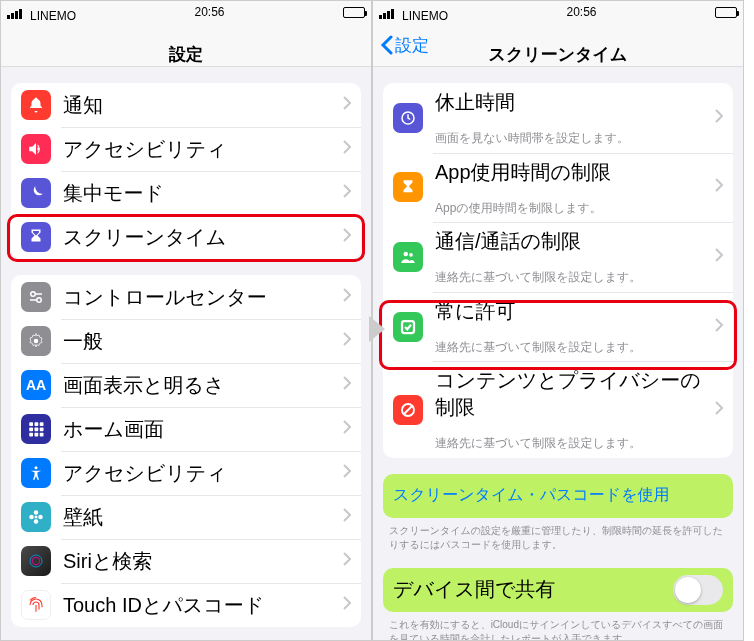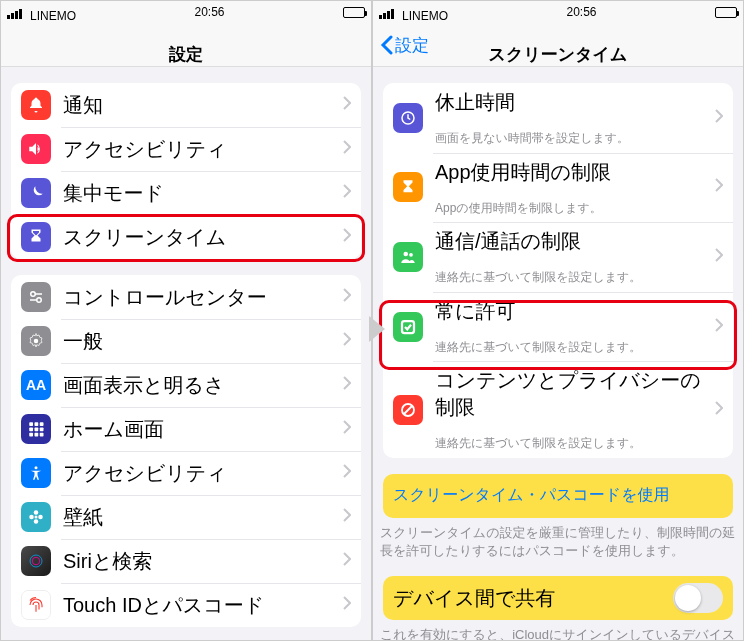--- a/index.html
+++ b/index.html
@@ -51,21 +51,21 @@
   }
   .nav-title { font-size:17px; font-weight:600; }
   .nav-back {
     position:absolute; left:6px; top:0; height:44px;
     display:flex; align-items:center; gap:2px;
     color:#007aff; font-size:17px;
   }
   .nav-back svg { width:14px; height:20px; }
   .content { height: calc(100% - 66px); overflow:hidden; }
   .group { margin:16px 10px 0; background:#fff; border-radius:10px; overflow:hidden; }
-  .group3 { margin:16px 10px 0; background:#fde047; border-radius:10px; overflow:hidden; }
+  .group3 { margin:16px 10px 0; background:#bef264; border-radius:10px; overflow:hidden; }
   .row {
     display:flex; align-items:center;
     min-height:44px;
     padding:6px 10px;
     position:relative;
   }
   .row + .row::before {
     content:''; position:absolute; left:50px; right:0; top:0; height:1px; background:#e5e5ea;
   }
   .icon {
@@ -80,21 +80,21 @@
   .chevron { color:#c7c7cc; flex-shrink:0; margin-left:6px; }
   .chevron svg { width:8px; height:14px; }
   .highlight {
     position:absolute; border:3px solid #e60012; border-radius:10px; pointer-events:none;
   }
   .arrow-mid {
     position:absolute; left:365px; top:314px; z-index:10;
     color:#bfbfbf;
   }
   .link-row { color:#007aff; font-size:16px; }
-  .footer-text { font-size:13px; color:#8e8e93; margin:6px 7px 0; line-height:1.4; }
+  .footer-text { font-size:10px; color:#8e8e93; margin:6px 16px 0; line-height:1.4; }
   .switch {
     width:50px; height:30px; background:#e9e9eb; border-radius:15px; position:relative; flex-shrink:0;
   }
   .switch-knob { position:absolute; width:26px; height:26px; background:#fff; border-radius:50%; top:2px; left:2px; box-shadow:0 1px 3px rgba(0,0,0,.3);}
 </style>
 </head>
 <body>
 
 <div class="phone">
   <div class="statusbar">

